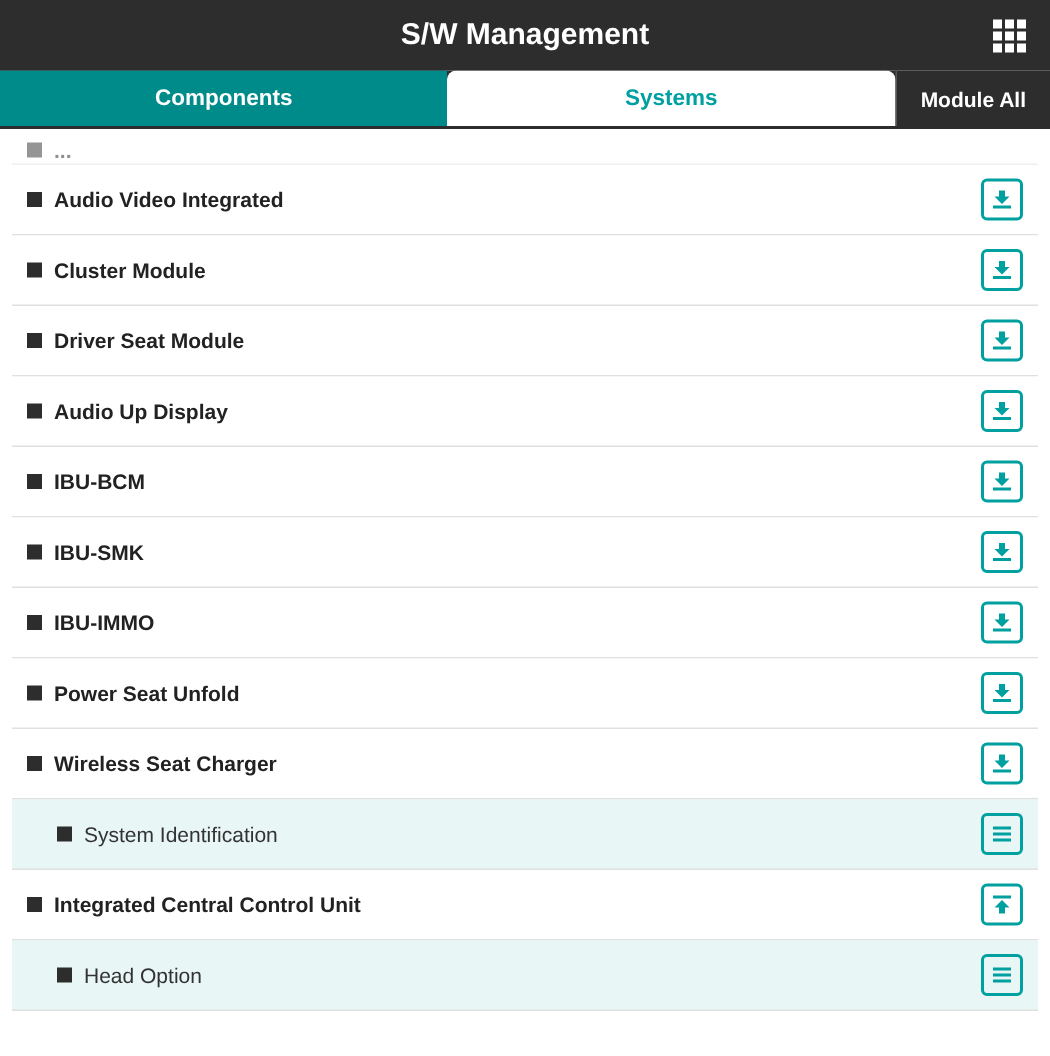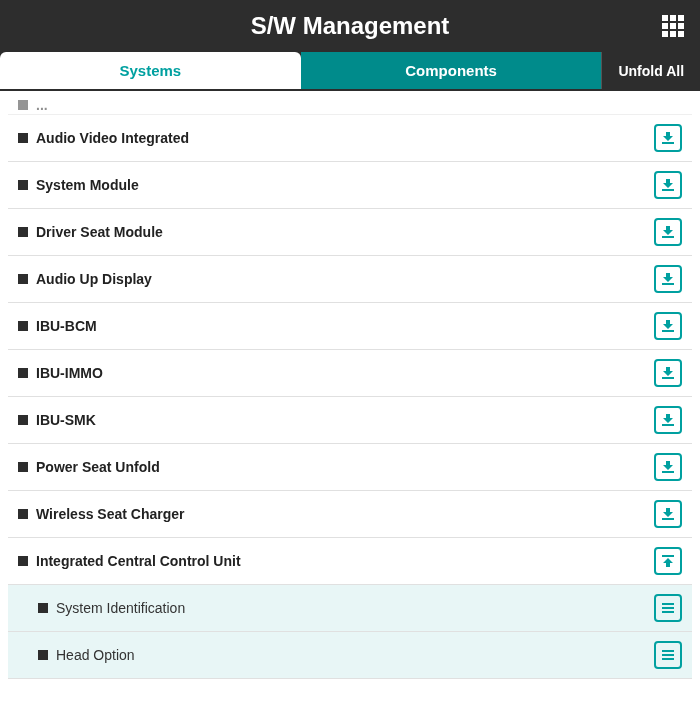--- a/index.html
+++ b/index.html
@@ -11,21 +11,21 @@
       display: flex;
       flex-direction: column;
     }
 
     
     .header {
       background: #2d2d2d;
       color: white;
       text-align: center;
       padding: 12px;
-      font-size: 24px;
+      font-size: 20px;
       font-weight: bold;
       display: flex;
       align-items: center;
       justify-content: center;
       position: relative;
     }
     .header-grid-icon {
       position: absolute;
       right: 16px;
       top: 50%;
@@ -156,28 +156,28 @@
     <span></span>
       <span></span>
       <span></span>
     <span></span>
       <span></span>
       <span></span>
   </div>
 </div>
 
 <div class="tab-bar">
+  <div class="tab tab-components">
+    <span>Components</span>
+  </div>
   <div class="tab active">
     <span>Systems</span>
   </div>
-  <div class="tab tab-components">
-    <span>Components</span>
-  </div>
   <div class="tab-unfold">
-    <span>Unfold All</span>
+    <span>Module All</span>
   </div>
 </div>
 
 <div class="list-container">
 
   <div class="list-item partial">
     <div class="list-item-left">
       <div class="item-square"></div>
       <span class="item-label">...</span>
     </div>
@@ -192,21 +192,21 @@
       <svg viewBox="0 0 16 16" fill="#00a0a0">
           <path d="M8 11L3 6h3V2h4v4h3L8 11z"></path>
           <rect x="2" y="12" width="12" height="2"></rect>
         </svg>
     </div>
   </div>
 
   <div class="list-item">
     <div class="list-item-left">
       <div class="item-square"></div>
-      <span class="item-label">System Module</span>
+      <span class="item-label">Cluster Module</span>
     </div>
     <div class="icon-btn">
       <svg viewBox="0 0 16 16" fill="#00a0a0">
           <path d="M8 11L3 6h3V2h4v4h3L8 11z"></path>
           <rect x="2" y="12" width="12" height="2"></rect>
         </svg>
     </div>
   </div>
 
   <div class="list-item">
@@ -244,43 +244,43 @@
       <svg viewBox="0 0 16 16" fill="#00a0a0">
           <path d="M8 11L3 6h3V2h4v4h3L8 11z"></path>
           <rect x="2" y="12" width="12" height="2"></rect>
         </svg>
     </div>
   </div>
 
   <div class="list-item">
     <div class="list-item-left">
       <div class="item-square"></div>
+      <span class="item-label">IBU-SMK</span>
+    </div>
+    <div class="icon-btn">
+      <svg viewBox="0 0 16 16" fill="#00a0a0">
+          <path d="M8 11L3 6h3V2h4v4h3L8 11z"></path>
+          <rect x="2" y="12" width="12" height="2"></rect>
+        </svg>
+    </div>
+  </div>
+
+  <div class="list-item">
+    <div class="list-item-left">
+      <div class="item-square"></div>
       <span class="item-label">IBU-IMMO</span>
     </div>
     <div class="icon-btn">
       <svg viewBox="0 0 16 16" fill="#00a0a0">
           <path d="M8 11L3 6h3V2h4v4h3L8 11z"></path>
           <rect x="2" y="12" width="12" height="2"></rect>
         </svg>
     </div>
   </div>
 
-  <div class="list-item">
-    <div class="list-item-left">
-      <div class="item-square"></div>
-      <span class="item-label">IBU-SMK</span>
-    </div>
-    <div class="icon-btn">
-      <svg viewBox="0 0 16 16" fill="#00a0a0">
-          <path d="M8 11L3 6h3V2h4v4h3L8 11z"></path>
-          <rect x="2" y="12" width="12" height="2"></rect>
-        </svg>
-    </div>
-  </div>
-
 
   <div class="list-item">
     <div class="list-item-left">
       <div class="item-square"></div>
       <span class="item-label">Power Seat Unfold</span>
     </div>
     <div class="icon-btn">
       <svg viewBox="0 0 16 16" fill="#00a0a0">
           <path d="M8 11L3 6h3V2h4v4h3L8 11z"></path>
           <rect x="2" y="12" width="12" height="2"></rect>
@@ -290,51 +290,51 @@
 
   <div class="list-item">
     <div class="list-item-left">
       <div class="item-square"></div>
       <span class="item-label">Wireless Seat Charger</span>
     </div>
     <div class="icon-btn">
       <svg viewBox="0 0 16 16" fill="#00a0a0">
           <path d="M8 11L3 6h3V2h4v4h3L8 11z"></path>
           <rect x="2" y="12" width="12" height="2"></rect>
-        </svg>
-    </div>
-  </div>
-
-  <div class="list-item">
-    <div class="list-item-left">
-      <div class="item-square"></div>
-      <span class="item-label">Integrated Central Control Unit</span>
-    </div>
-    <div class="icon-btn">
-      <svg viewBox="0 0 16 16" fill="#00a0a0">
-          <path d="M8 5L13 10h-3v4H6v-4H3L8 5z"></path>
-          <rect x="2" y="2" width="12" height="2"></rect>
         </svg>
     </div>
   </div>
 
   <div class="list-item sub-item">
     <div class="list-item-left">
       <div class="item-square"></div>
       <span class="item-label">System Identification</span>
     </div>
     <div class="icon-btn">
       <svg viewBox="0 0 16 16" fill="#00a0a0">
           <rect x="2" y="3" width="12" height="2"></rect>
           <rect x="2" y="7" width="12" height="2"></rect>
           <rect x="2" y="11" width="12" height="2"></rect>
         </svg>
     </div>
   </div>
 
+  <div class="list-item">
+    <div class="list-item-left">
+      <div class="item-square"></div>
+      <span class="item-label">Integrated Central Control Unit</span>
+    </div>
+    <div class="icon-btn">
+      <svg viewBox="0 0 16 16" fill="#00a0a0">
+          <path d="M8 5L13 10h-3v4H6v-4H3L8 5z"></path>
+          <rect x="2" y="2" width="12" height="2"></rect>
+        </svg>
+    </div>
+  </div>
+
   <div class="list-item sub-item">
     <div class="list-item-left">
       <div class="item-square"></div>
       <span class="item-label">Head Option</span>
     </div>
     <div class="icon-btn">
       <svg viewBox="0 0 16 16" fill="#00a0a0">
           <rect x="2" y="3" width="12" height="2"></rect>
           <rect x="2" y="7" width="12" height="2"></rect>
           <rect x="2" y="11" width="12" height="2"></rect>

